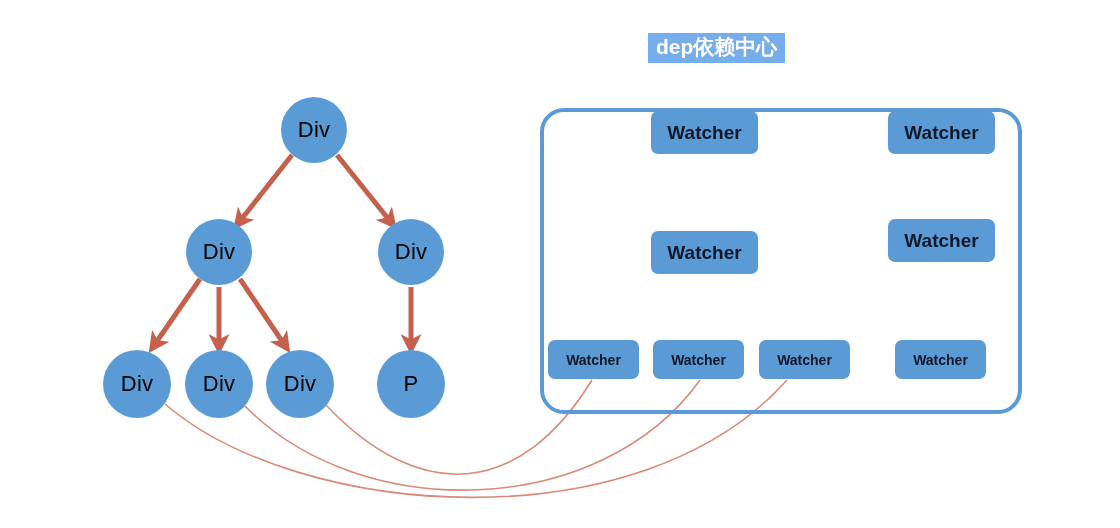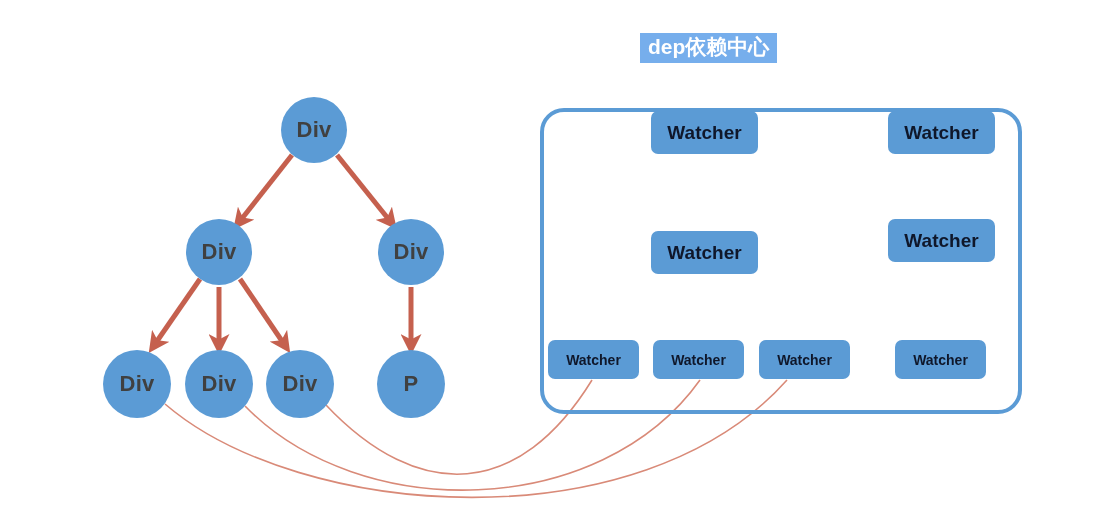--- a/index.html
+++ b/index.html
@@ -22,42 +22,43 @@
     left: 0;
     top: 0;
     width: 1120px;
     height: 528px;
     pointer-events: none;
   }
   .node {
     position: absolute;
     border-radius: 50%;
     background: #5B9BD5;
-    color: #404040;
+    color: #000000;
     display: flex;
     align-items: center;
     justify-content: center;
-    font-weight: bold;
+    font-weight: normal;
     letter-spacing: 0.2px;
     box-sizing: border-box;
   }
   .node-lvl0 { width: 66px; height: 66px; font-size: 22px; }
   .node-lvl1 { width: 66px; height: 66px; font-size: 22px; }
   .node-lvl2 { width: 68px; height: 68px; font-size: 22px; }
 
   .dep-title {
     position: absolute;
     background: #76AEEC;
     color: #ffffff;
     font-weight: bold;
     font-size: 21px;
     padding: 3px 8px 5px 8px;
     line-height: 22px;
     white-space: nowrap;
     box-sizing: border-box;
+    margin-left: 8px;
   }
   .dep-box {
     position: absolute;
     border: 4px solid #5B9BD5;
     border-radius: 24px;
     background: transparent;
     box-sizing: border-box;
   }
   .watcher {
     position: absolute;

